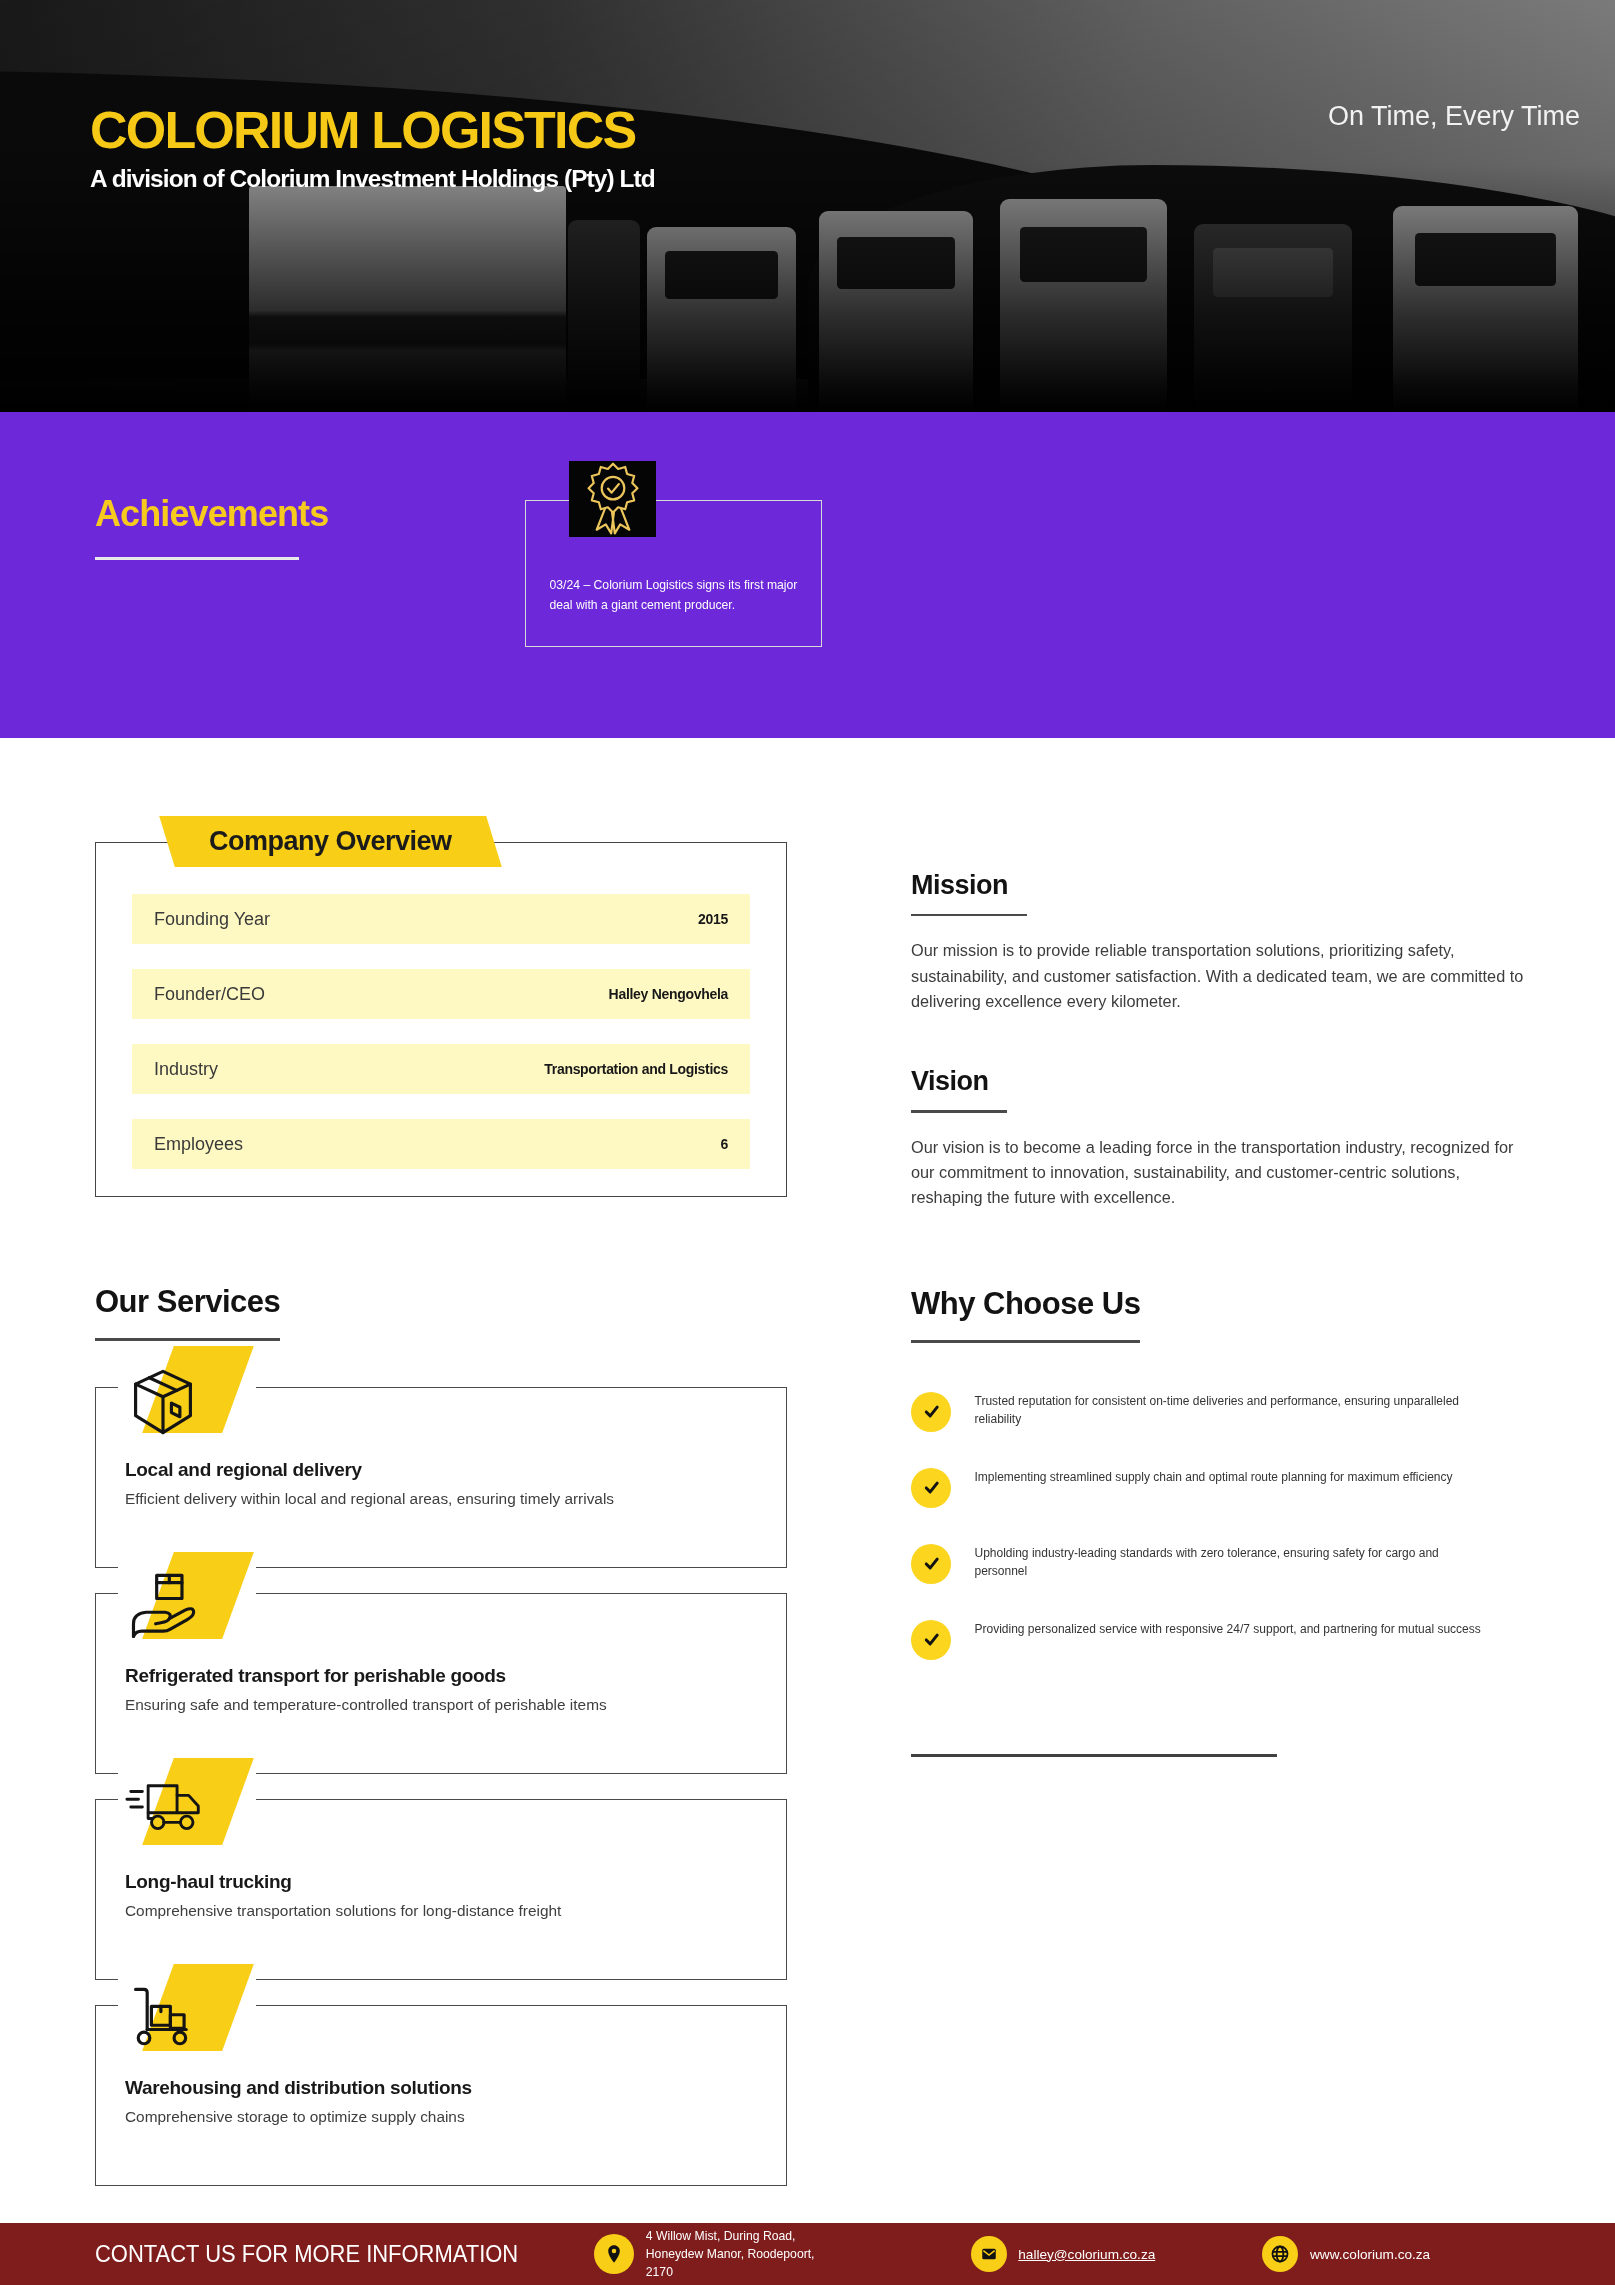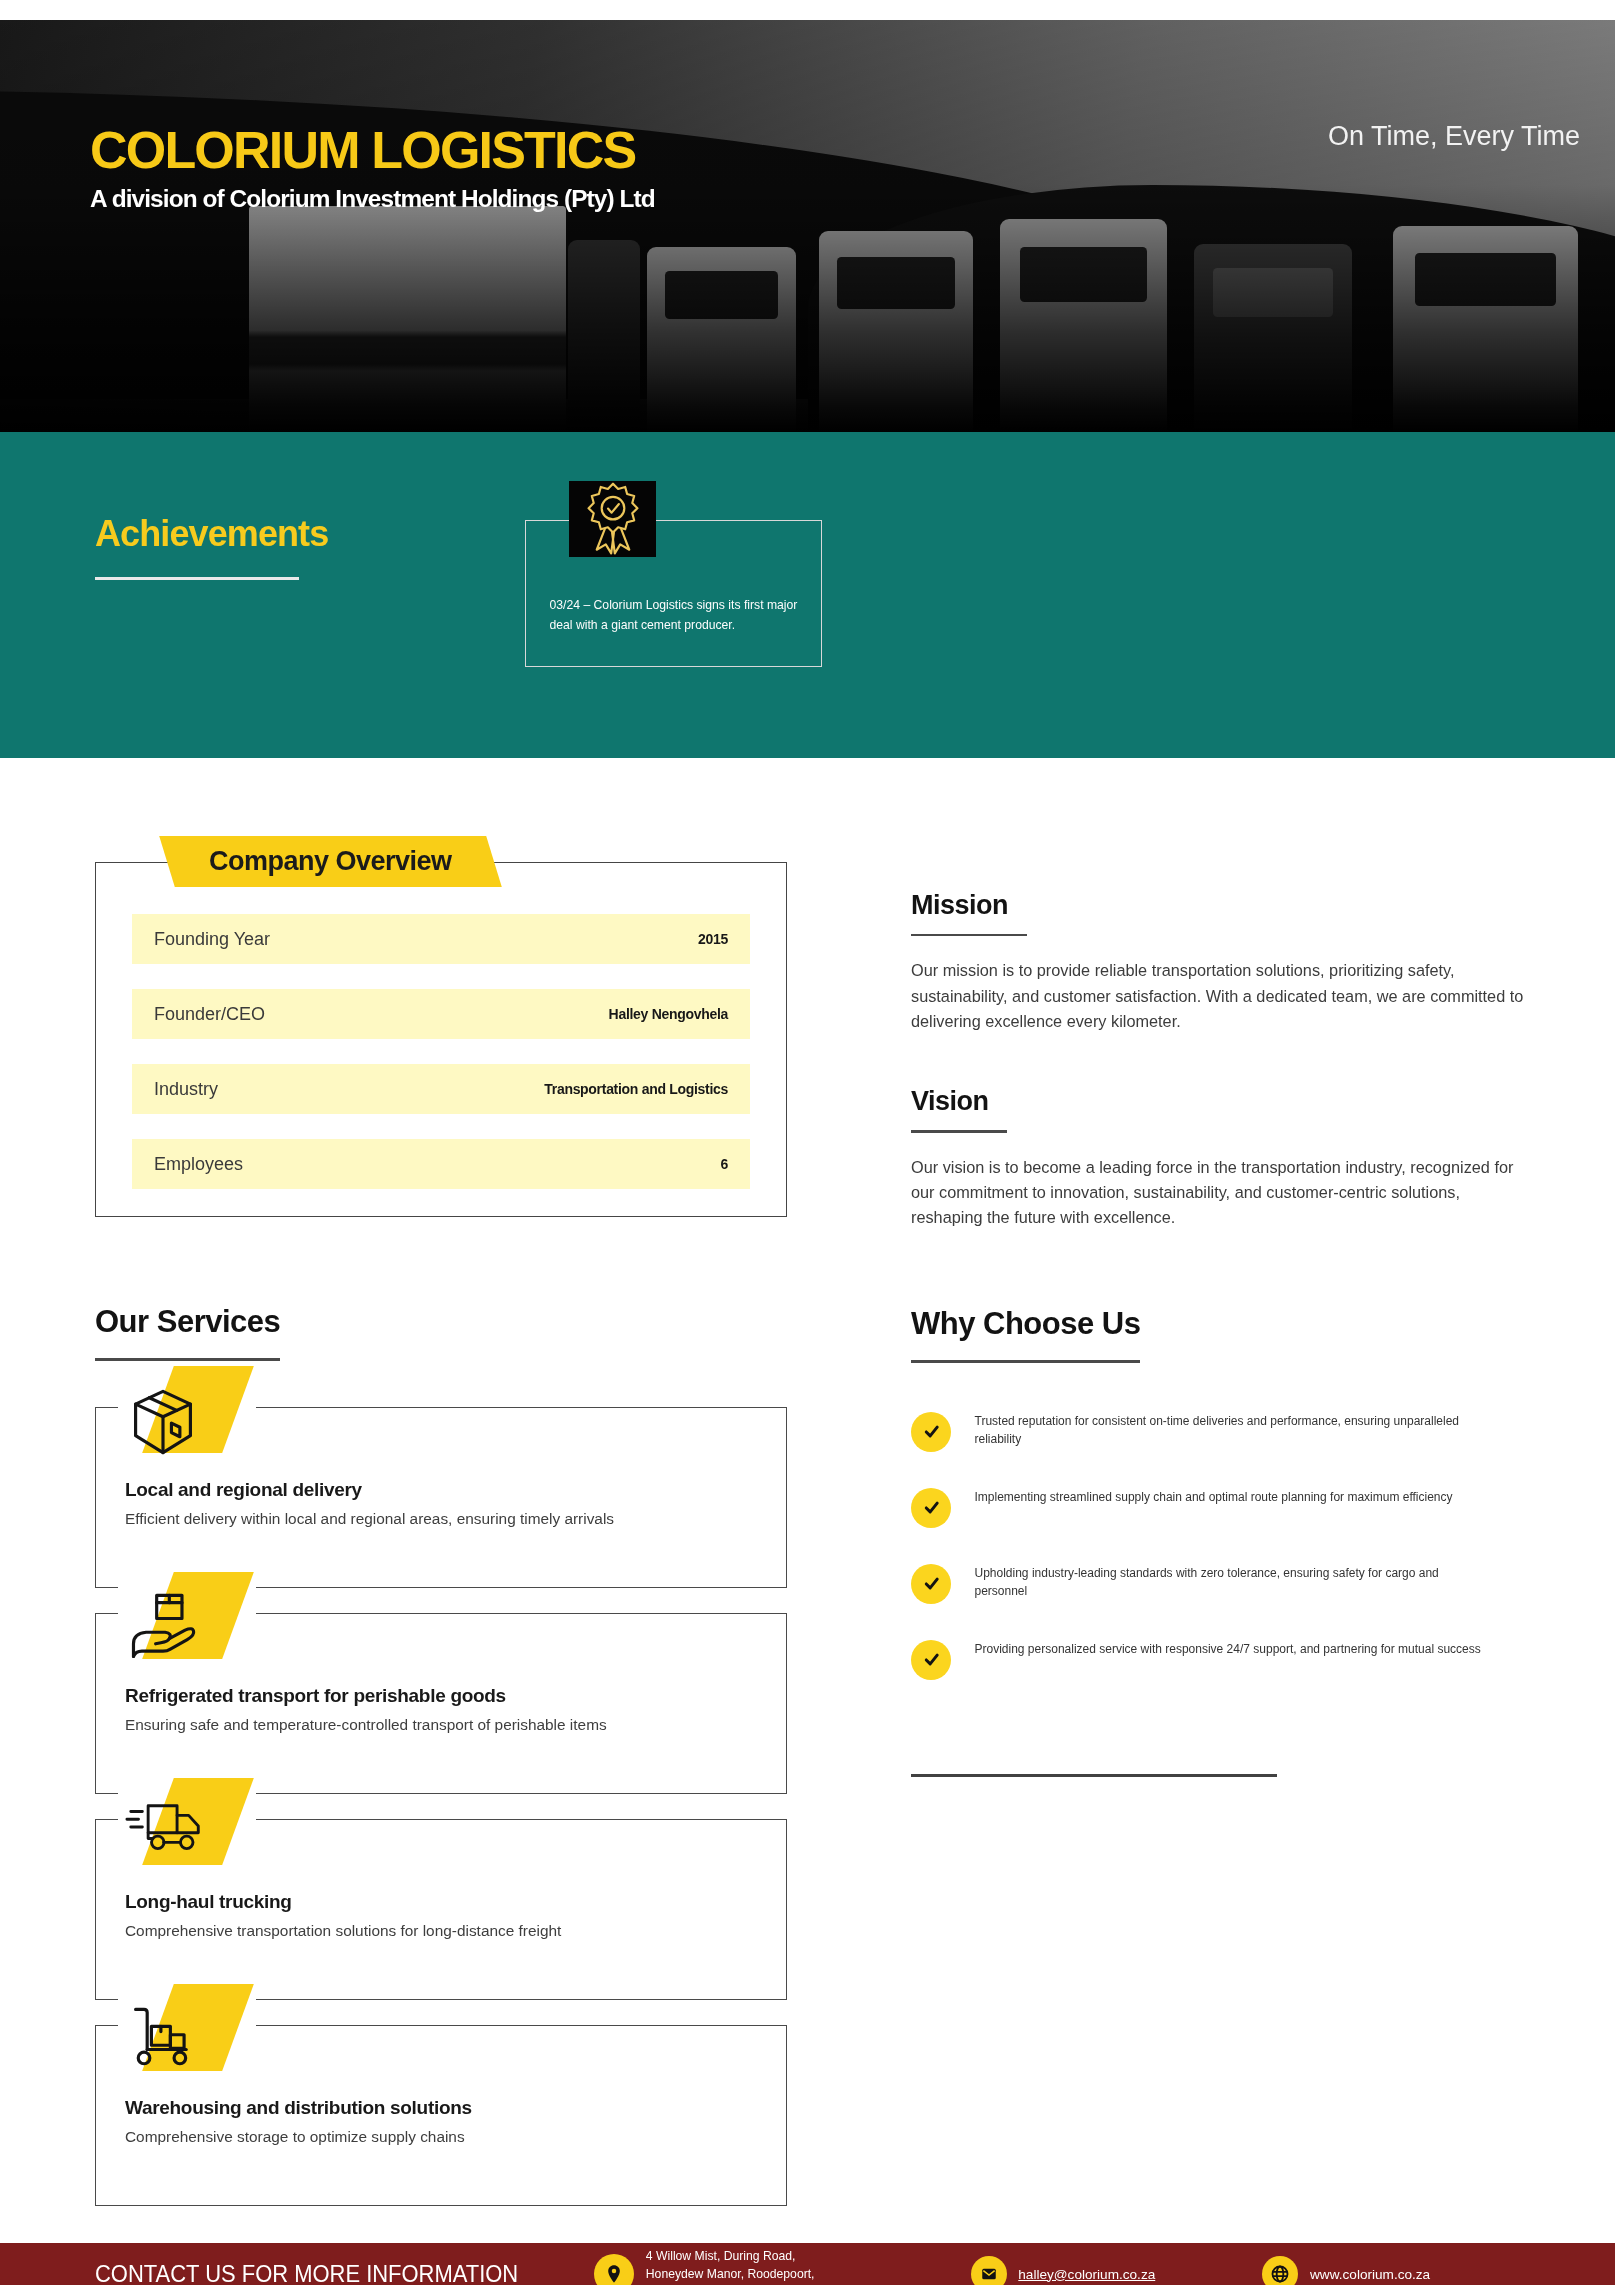--- a/index.html
+++ b/index.html
@@ -1,21 +1,21 @@
 <!DOCTYPE html>
 <html style="font-size:14.5px"><head>
 <meta charset="utf-8">
 <style>
   html,body{margin:0;padding:0;background:#e8e8e8;}
   .page{position:relative;width:1616px;height:2285px;margin:0 auto;background:#ffffff;
         font-family:"Liberation Sans","DejaVu Sans",sans-serif;overflow:hidden;}
 
   
   .hero{position:relative;height:412px;overflow:hidden;
-        background:linear-gradient(100deg,#1e1e1e 0%,#3a3a3a 32%,#757575 68%,#9a9a9a 100%);margin-top:20px;}
+        background:linear-gradient(100deg,#1e1e1e 0%,#3a3a3a 32%,#757575 68%,#9a9a9a 100%);}
   .ridge1{position:absolute;left:-10%;top:17%;width:90%;height:75%;background:#0d0d0d;
           border-radius:0 100% 0 0 / 0 78% 0 0;}
   .ridge2{position:absolute;left:50%;top:40%;width:60%;height:62%;background:#121212;
           border-radius:55% 100% 0 0 / 75% 95% 0 0;}
   .truck{position:absolute;bottom:0;border-radius:9px 9px 0 0;}
   .ws{position:absolute;left:12%;right:12%;top:13%;height:26%;background:#262626;border-radius:4.5px;}
   .trailer{left:249px;width:317px;height:226px;border-radius:3.6px 3.6px 0 0;
            background:linear-gradient(180deg,#cdcdcd 0%,#c2c2c2 55%,#3f3f3f 58%,#3f3f3f 70%,#9c9c9c 73%,#6f6f6f 100%);}
   .cab0{left:568px;width:72px;height:192px;background:#3d3d3d;}
   .t1{left:647px;width:149px;height:185px;background:#dcdcdc;}
@@ -26,21 +26,21 @@
   .t5{left:1393px;width:185px;height:206px;background:#d5d5d5;}
   .shade{position:absolute;inset:0;
          background:linear-gradient(180deg,rgba(0,0,0,.18) 0%,rgba(0,0,0,.30) 40%,rgba(0,0,0,.78) 76%,rgba(0,0,0,.96) 94%,#000 100%);}
   .hero-title{position:absolute;left:90px;top:100px;font-size:52px;font-weight:800;
               color:#F7C917;letter-spacing:-1.8px;white-space:nowrap;}
   .hero-sub{position:absolute;left:90px;top:165px;font-size:24.4px;font-weight:700;
             color:#ffffff;letter-spacing:-0.9px;white-space:nowrap;}
   .hero-tag{position:absolute;right:36px;top:101px;font-size:27px;font-weight:400;color:#f2f2f2;}
 
   
-  .ach{position:relative;height:326px;background:#0f766e;}
+  .ach{position:relative;height:326px;background:#6d28d9;}
   .ach-h{position:absolute;left:95px;top:81px;margin:0;font-size:36px;font-weight:700;
          color:#F7CB1E;letter-spacing:-0.9px;}
   .ach-rule{position:absolute;left:95px;top:145px;width:204px;height:2.7px;background:#e9e9e9;}
   .ach-card{position:absolute;left:525px;top:88px;width:297px;height:147px;border:1.8px solid #d8d8d8;box-sizing:border-box;}
   .ach-badge{position:absolute;top:-40px;left:43px;background:#050505;padding:0 14.5px;line-height:0;}
   .ach-text{padding:74px 23.5px 0;font-size:12.2px;line-height:1.65;color:#fdfdfd;}
 
   
   .main{position:relative;height:1485px;background:#ffffff;}
   .col-left{position:absolute;left:95px;top:0;width:692px;}

